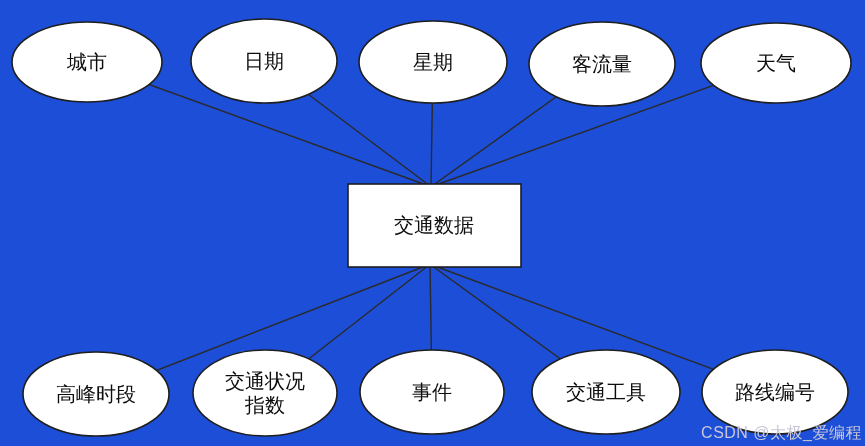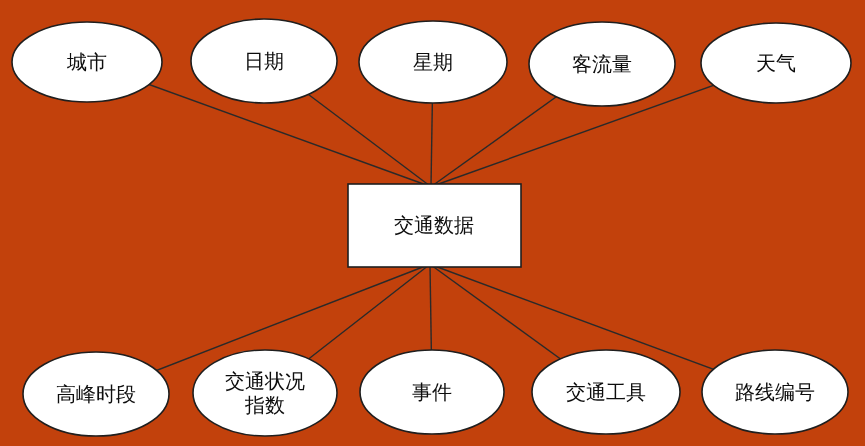--- a/index.html
+++ b/index.html
@@ -4,21 +4,21 @@
 <style>
   html, body {
     margin: 0;
     padding: 0;
     background: #ffffff;
   }
   .stage {
     position: relative;
     width: 865px;
     height: 446px;
-    background: #c2410c;
+    background: #1d4ed8;
     overflow: hidden;
     font-family: "Liberation Serif", "DejaVu Serif", serif;
   }
   svg { display: block; }
   .connector {
     stroke: #2a2a2a;
     stroke-width: 1.4;
     fill: none;
   }
   .node-shape {
@@ -108,13 +108,14 @@
     <g>
       <ellipse class="node-shape" cx="606" cy="392" rx="74" ry="42"></ellipse>
       <text class="node-label" x="606" y="399">交通工具</text>
     </g>
     <g>
       <ellipse class="node-shape" cx="775" cy="392" rx="73" ry="42"></ellipse>
       <text class="node-label" x="775" y="399">路线编号</text>
     </g>
   </svg>
 
+  <div class="watermark">CSDN @太极_爱编程</div>
 </div>
 
 </body></html>

